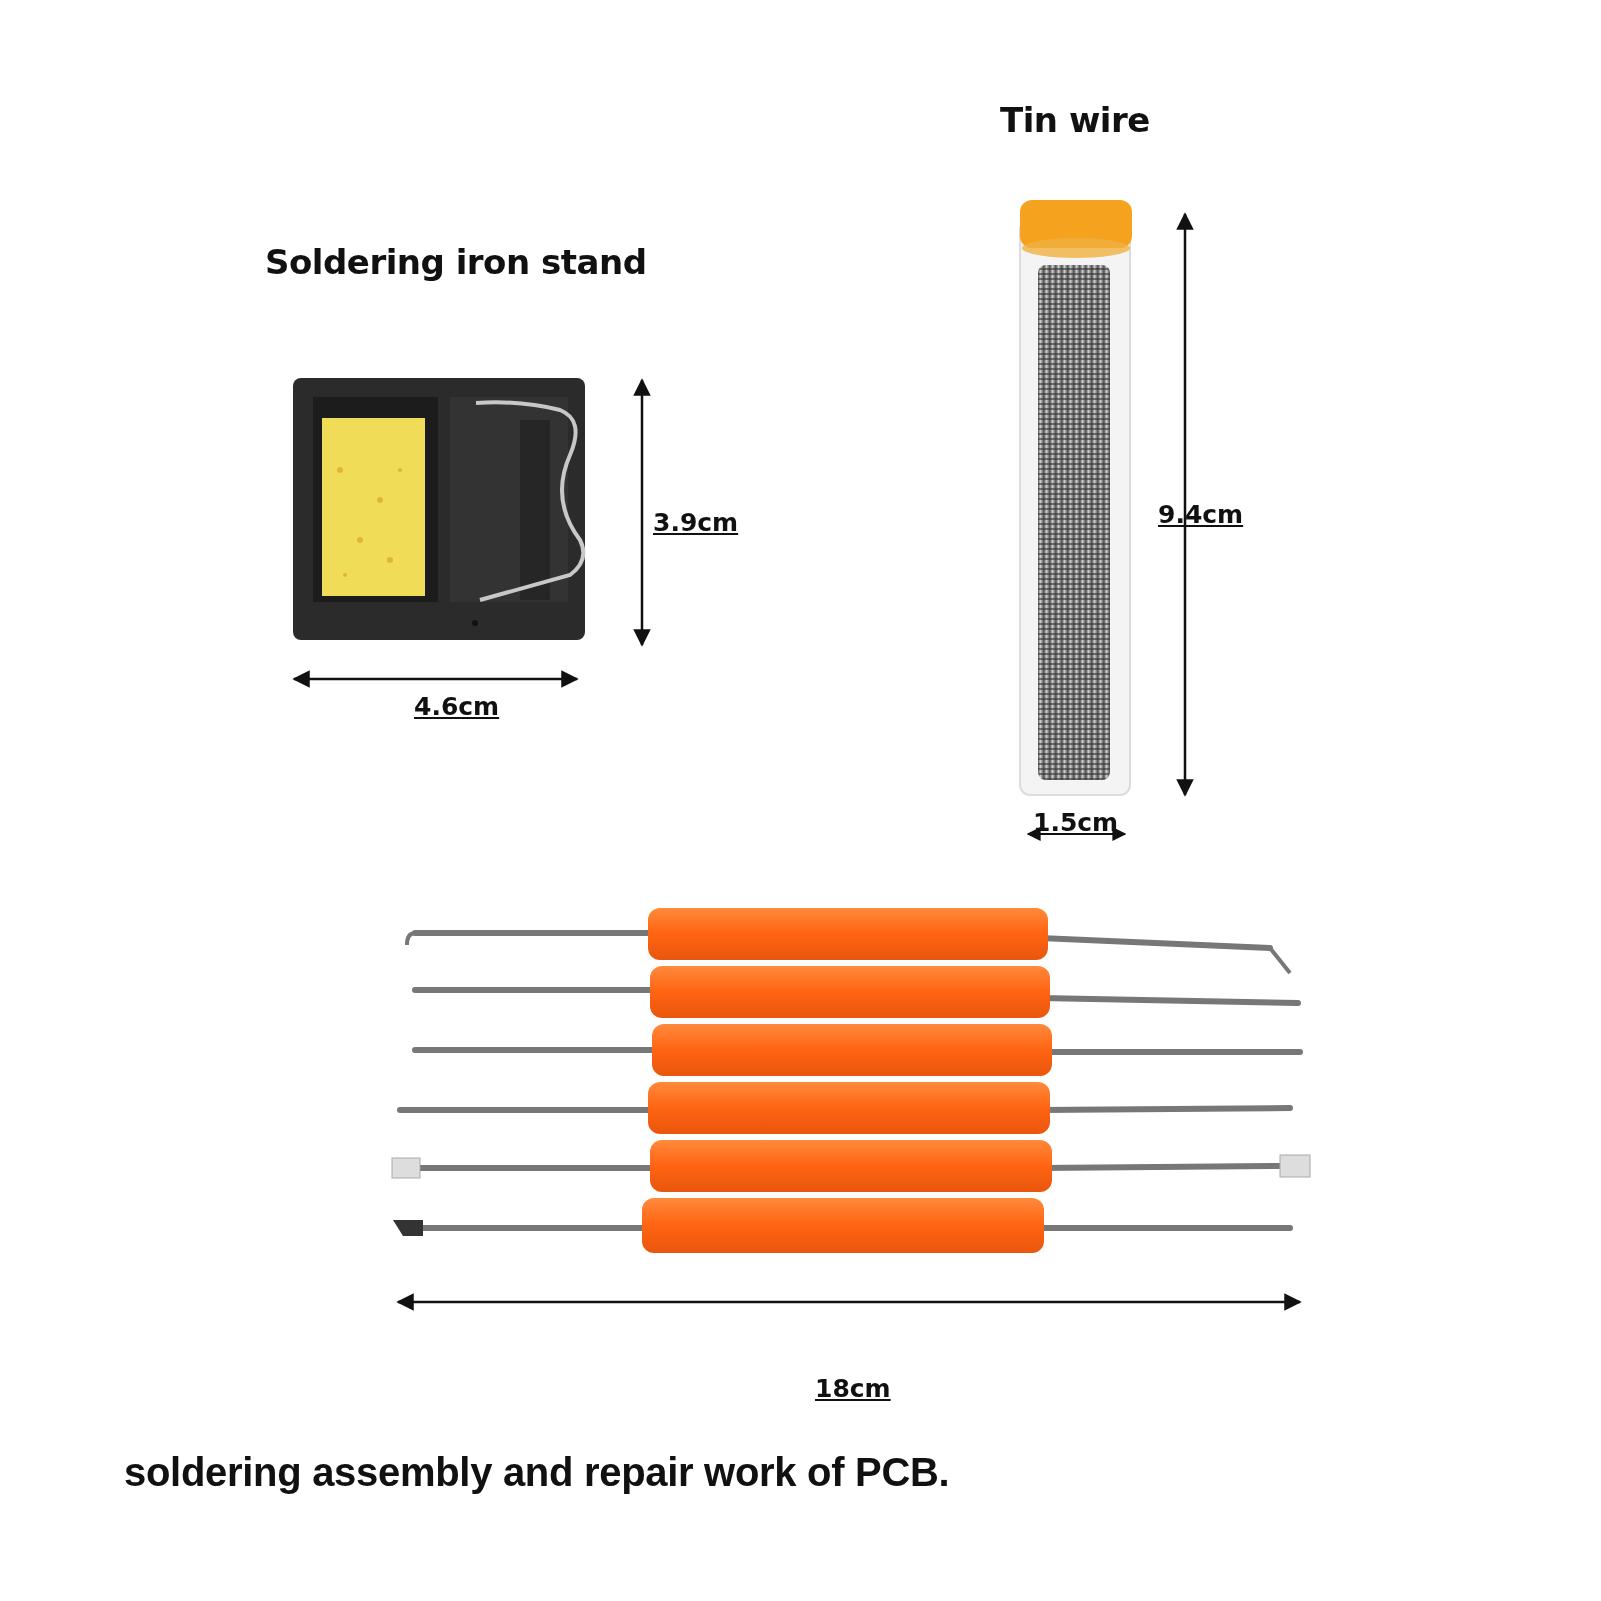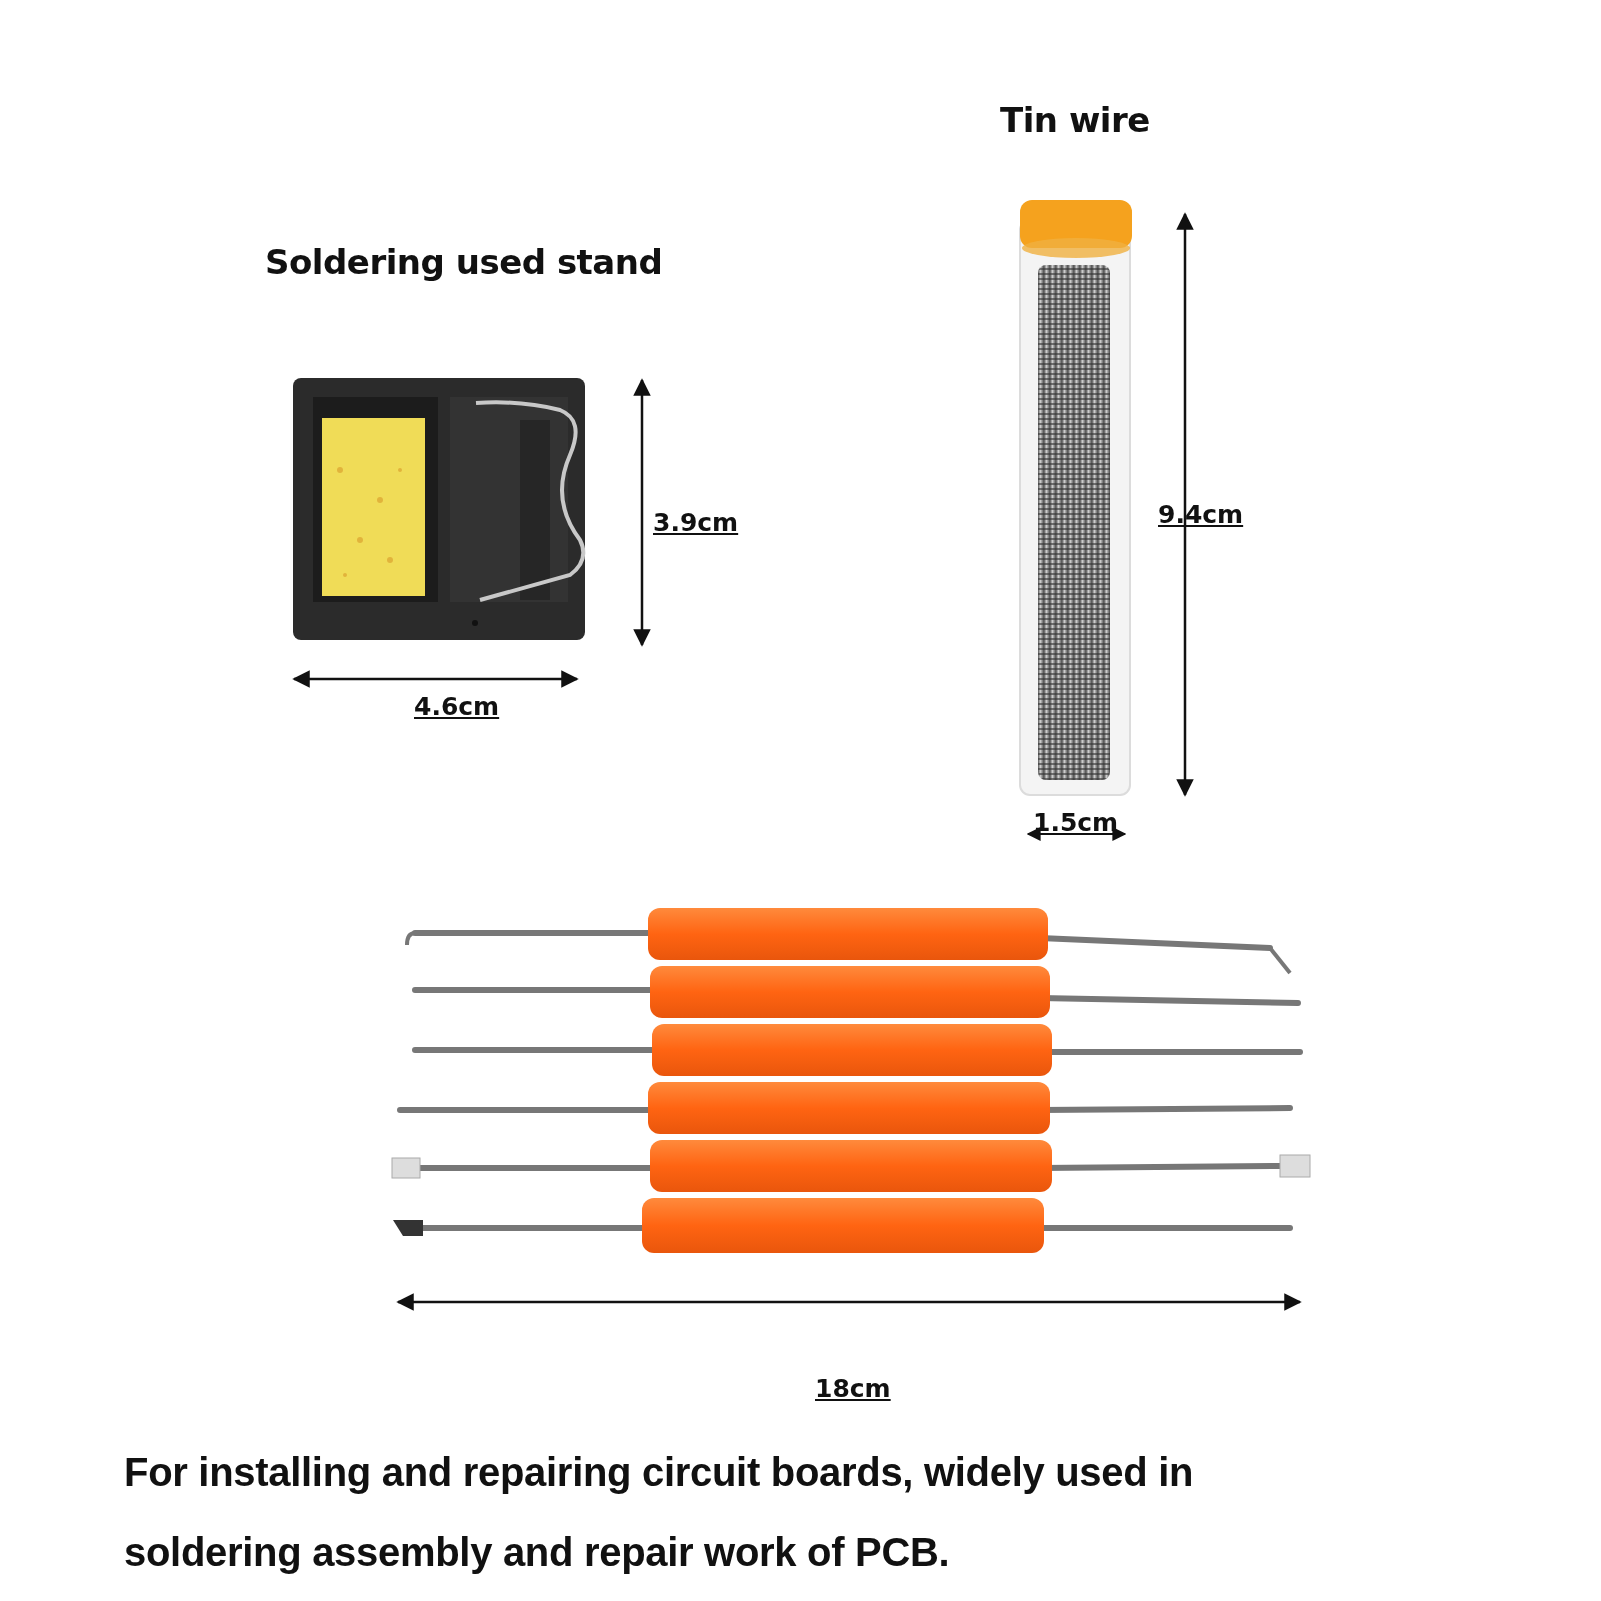--- a/index.html
+++ b/index.html
@@ -90,26 +90,25 @@
       <rect x="650" y="966" width="400" height="52" rx="12"></rect>
       <rect x="652" y="1024" width="400" height="52" rx="12"></rect>
       <rect x="648" y="1082" width="402" height="52" rx="12"></rect>
       <rect x="650" y="1140" width="402" height="52" rx="12"></rect>
       <rect x="642" y="1198" width="402" height="55" rx="12"></rect>
     </g>
   </g>
   <line x1="398" y1="1302" x2="1300" y2="1302" stroke="#111" stroke-width="2.5" marker-start="url(#ah)" marker-end="url(#ah)"></line>
 </svg>
 
-<div class="abs title" style="left:265px; top:242px;">Soldering used stand</div>
+<div class="abs title" style="left:265px; top:242px;">Soldering iron stand</div>
 <div class="abs dim" style="left:653px; top:508px;">3.9cm</div>
 <div class="abs dim" style="left:414px; top:692px;">4.6cm</div>
 
 <div class="abs title" style="left:1000px; top:100px;">Tin wire</div>
 <div class="abs dim" style="left:1158px; top:500px;">9.4cm</div>
 <div class="abs dim" style="left:1033px; top:808px;">1.5cm</div>
 
 <div class="abs dim" style="left:815px; top:1374px;">18cm</div>
 
 <div class="abs caption" style="left:124px; top:1432px; width:1400px;">
-  <div>For installing and repairing circuit boards, widely used in</div>
   <div>soldering assembly and repair work of PCB.</div>
 </div>
 
 </body></html>

